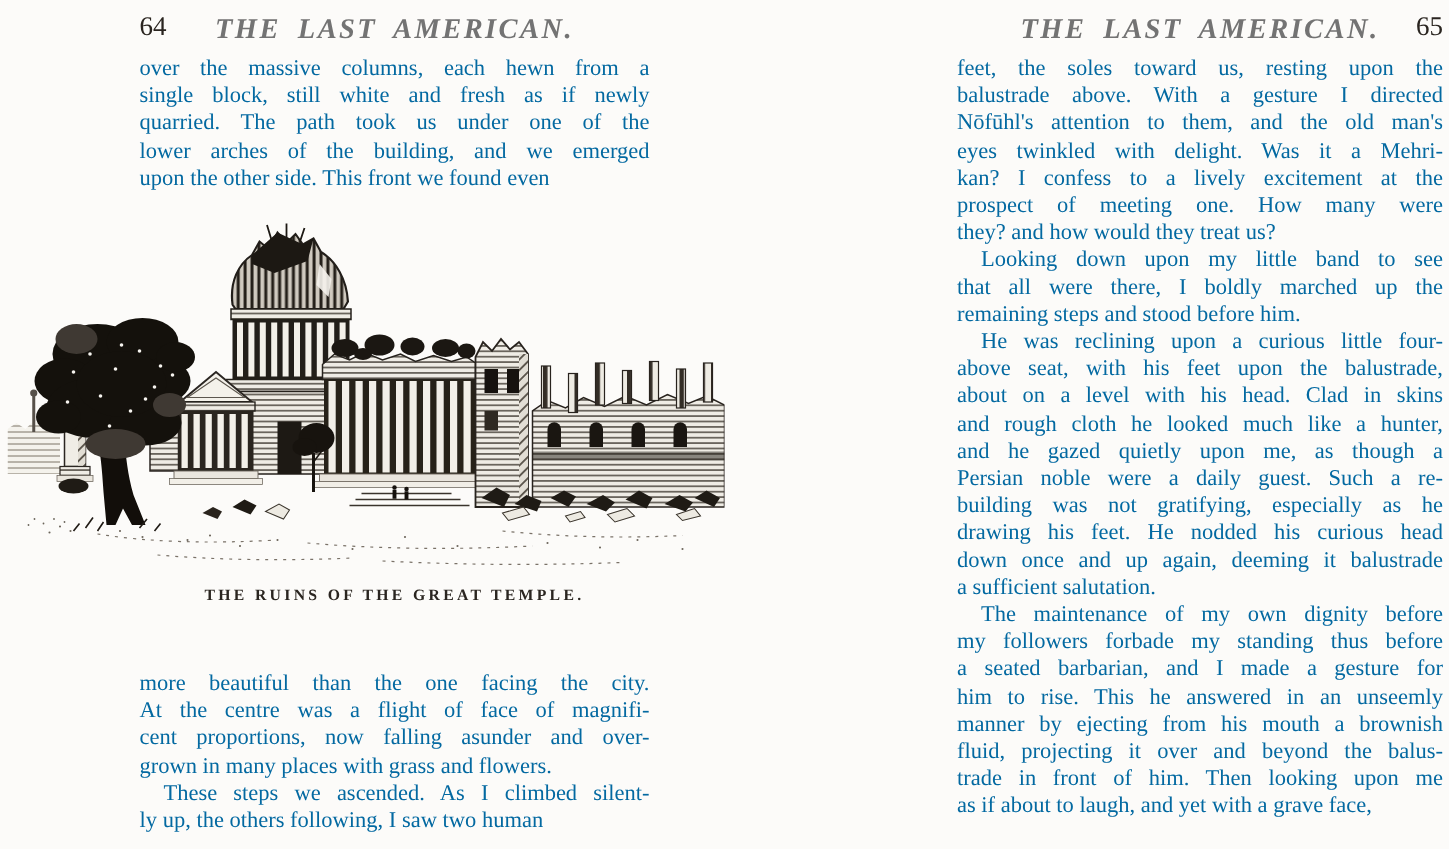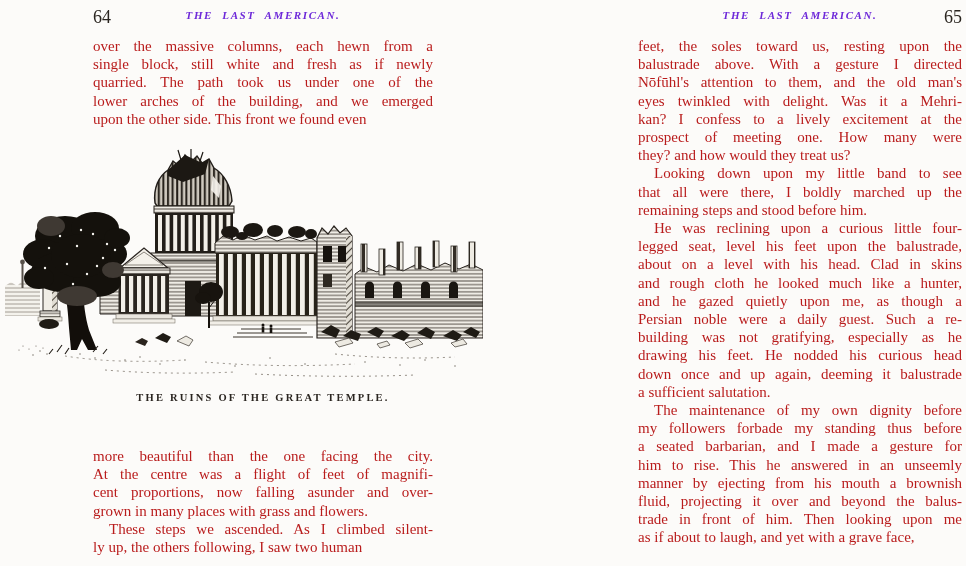--- a/index.html
+++ b/index.html
@@ -6,29 +6,29 @@
   body{
     width:966px;height:566px;overflow:hidden;
     background:#fcfbf9;
     font-family:"Liberation Serif","DejaVu Serif",serif;
     color:#2d2823;
   }
   .spread{position:relative;width:934px;height:566px;}
   .pageheader{position:absolute;top:9px;height:24px;}
   .running-head{
     display:block;width:100%;text-align:center;
-    font-style:italic;font-weight:700;font-size:11px;
-    letter-spacing:1.6px;word-spacing:5px;color:#6d28d9;
+    font-style:italic;font-weight:700;font-size:19px;
+    letter-spacing:1.6px;word-spacing:5px;color:#737373;
   }
   .pagenum{position:absolute;top:-2px;font-size:18px;color:#2a2520;}
   .pagenum.pn-left{left:0;}
   .pagenum.pn-right{right:0;}
   .textblock{
     position:absolute;font-size:15px;line-height:18.2px;
-    color:#b91c1c;
+    color:#0369a1;
   }
   .para{margin:0;}
   .tline{text-align:justify;text-align-last:justify;-moz-text-align-last:justify;}
   .tline.last{text-align-last:left;-moz-text-align-last:left;}
   .para.indent .tline:first-child{text-indent:16px;}
   .caption{
     position:absolute;text-align:center;
     font-size:10.5px;font-weight:700;letter-spacing:2.2px;
     color:#2a2520;
   }
@@ -291,21 +291,21 @@
           <path d="M52,206 l5,-7 M60,208 l4,-6 M88,206 l5,-6 M98,208 l4,-5 M44,208 l4,-5" stroke="#201b15" stroke-width="1.1" fill="none"></path>
         </g>
       </svg>
     </div>
 
     <div class="caption" style="left:93px;top:392px;width:340px;">THE RUINS OF THE GREAT TEMPLE.</div>
 
     <div class="textblock" style="left:93px;top:447px;width:340px;">
       <div class="para">
           <div class="tline">more beautiful than the one facing the city.</div>
-          <div class="tline">At the centre was a flight of feet of magnifi-</div>
+          <div class="tline">At the centre was a flight of face of magnifi-</div>
           <div class="tline">cent proportions, now falling asunder and over-</div>
           <div class="tline last">grown in many places with grass and flowers.</div>
         </div>
       <div class="para indent">
           <div class="tline">These steps we ascended.  As I climbed silent-</div>
           <div class="tline last">ly up, the others following, I saw two human</div>
         </div>
     </div>
   </div>
 
@@ -326,21 +326,21 @@
           <div class="tline">prospect of meeting one.  How many were</div>
           <div class="tline last">they? and how would they treat us?</div>
         </div>
       <div class="para indent">
           <div class="tline">Looking down upon my little band to see</div>
           <div class="tline">that all were there, I boldly marched up the</div>
           <div class="tline last">remaining steps and stood before him.</div>
         </div>
       <div class="para indent">
           <div class="tline">He was reclining upon a curious little four-</div>
-          <div class="tline">legged seat, level his feet upon the balustrade,</div>
+          <div class="tline">above seat, with his feet upon the balustrade,</div>
           <div class="tline">about on a level with his head.  Clad in skins</div>
           <div class="tline">and rough cloth he looked much like a hunter,</div>
           <div class="tline">and he gazed quietly upon me, as though a</div>
           <div class="tline">Persian noble were a daily guest.  Such a re-</div>
           <div class="tline">building was not gratifying, especially as he</div>
           <div class="tline">drawing his feet.  He nodded his curious head</div>
           <div class="tline">down once and up again, deeming it balustrade</div>
           <div class="tline last">a sufficient salutation.</div>
         </div>
       <div class="para indent">

